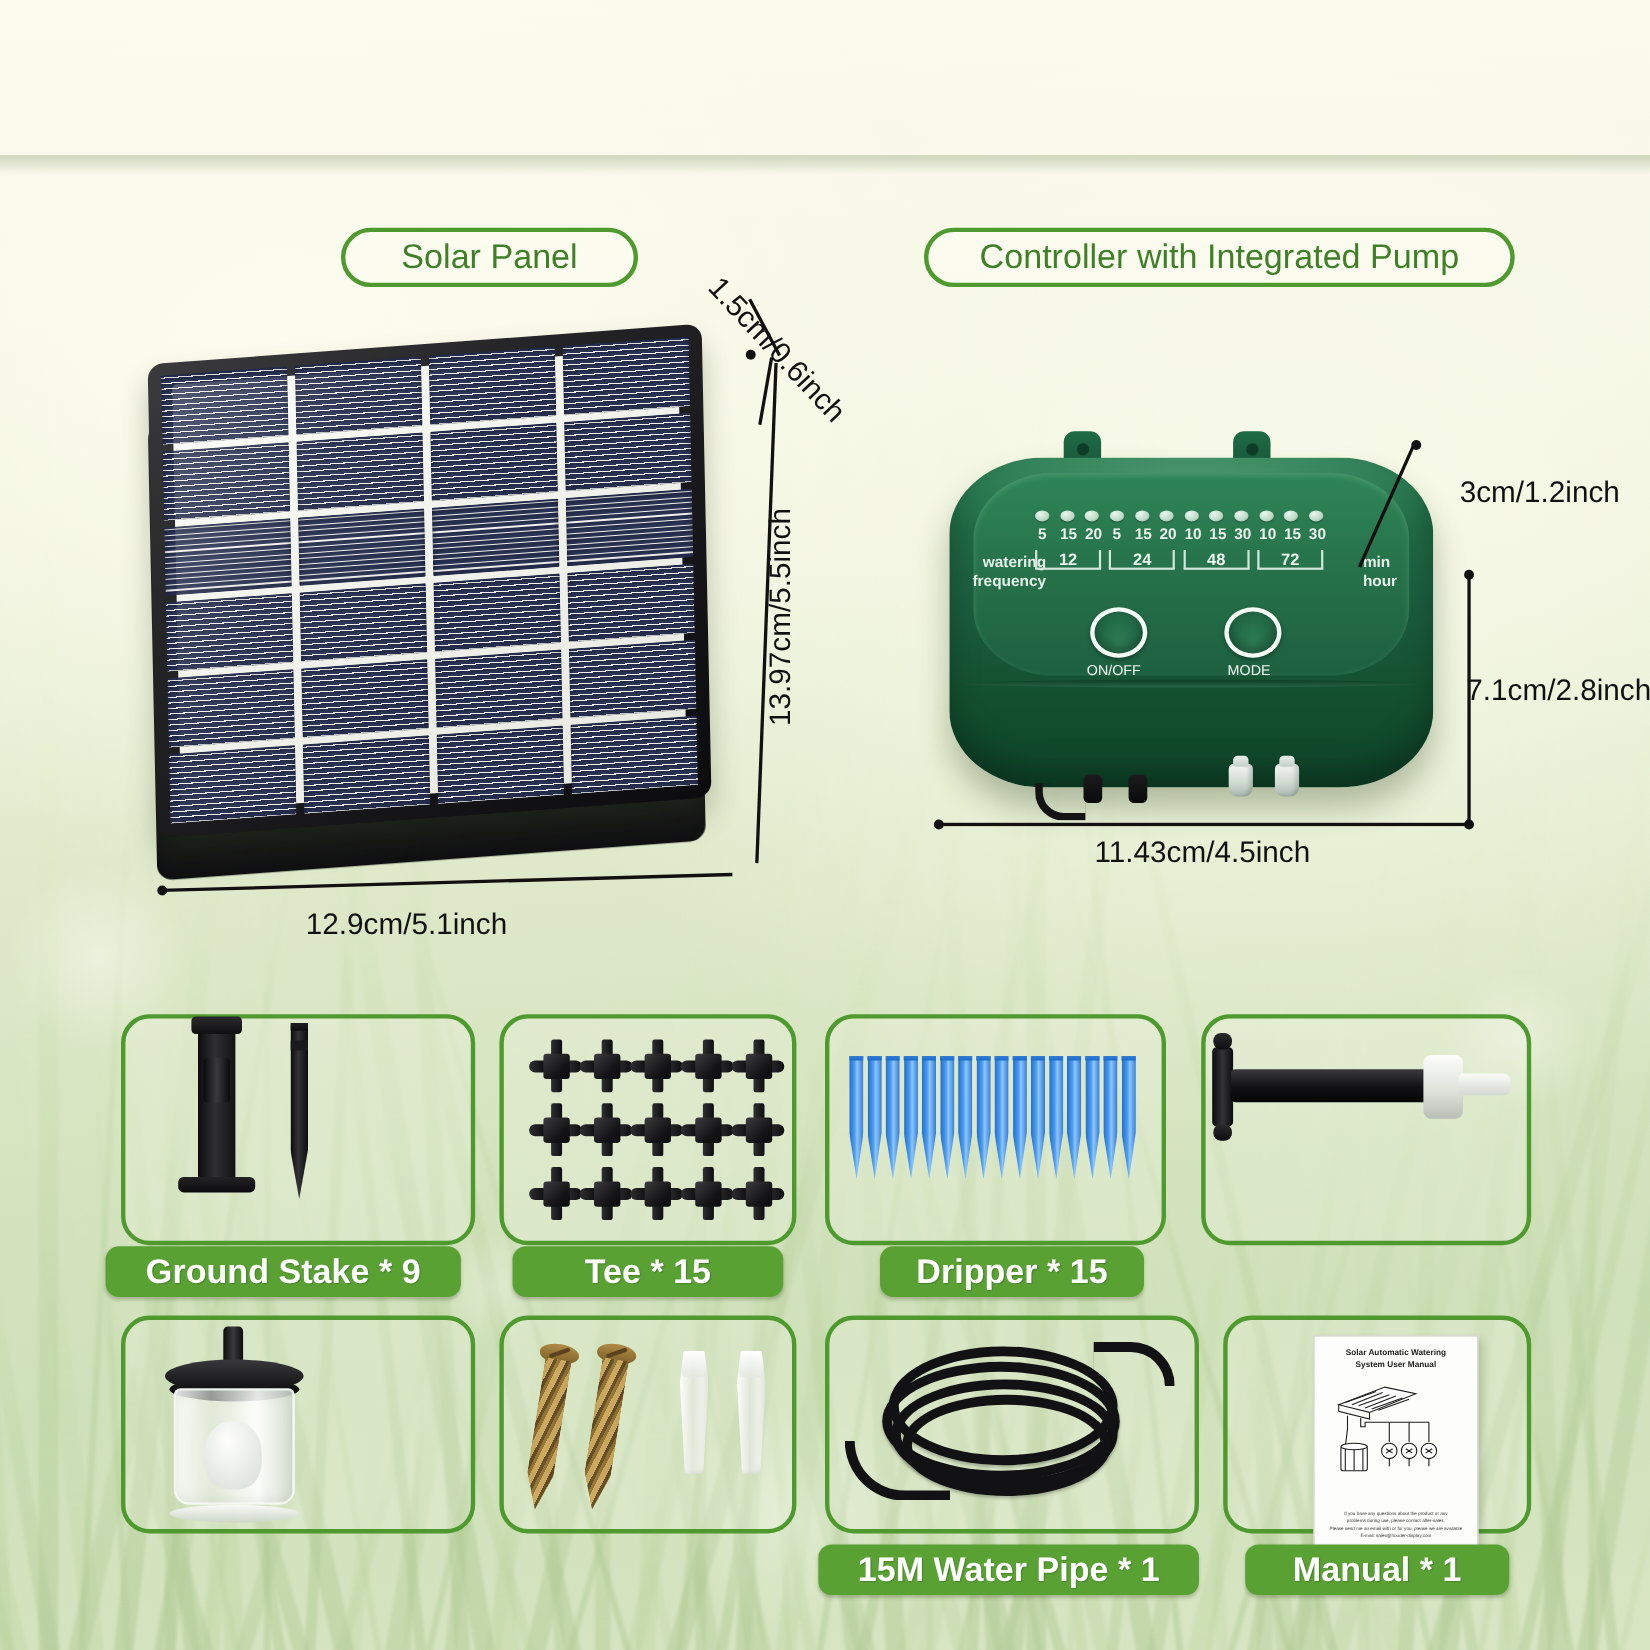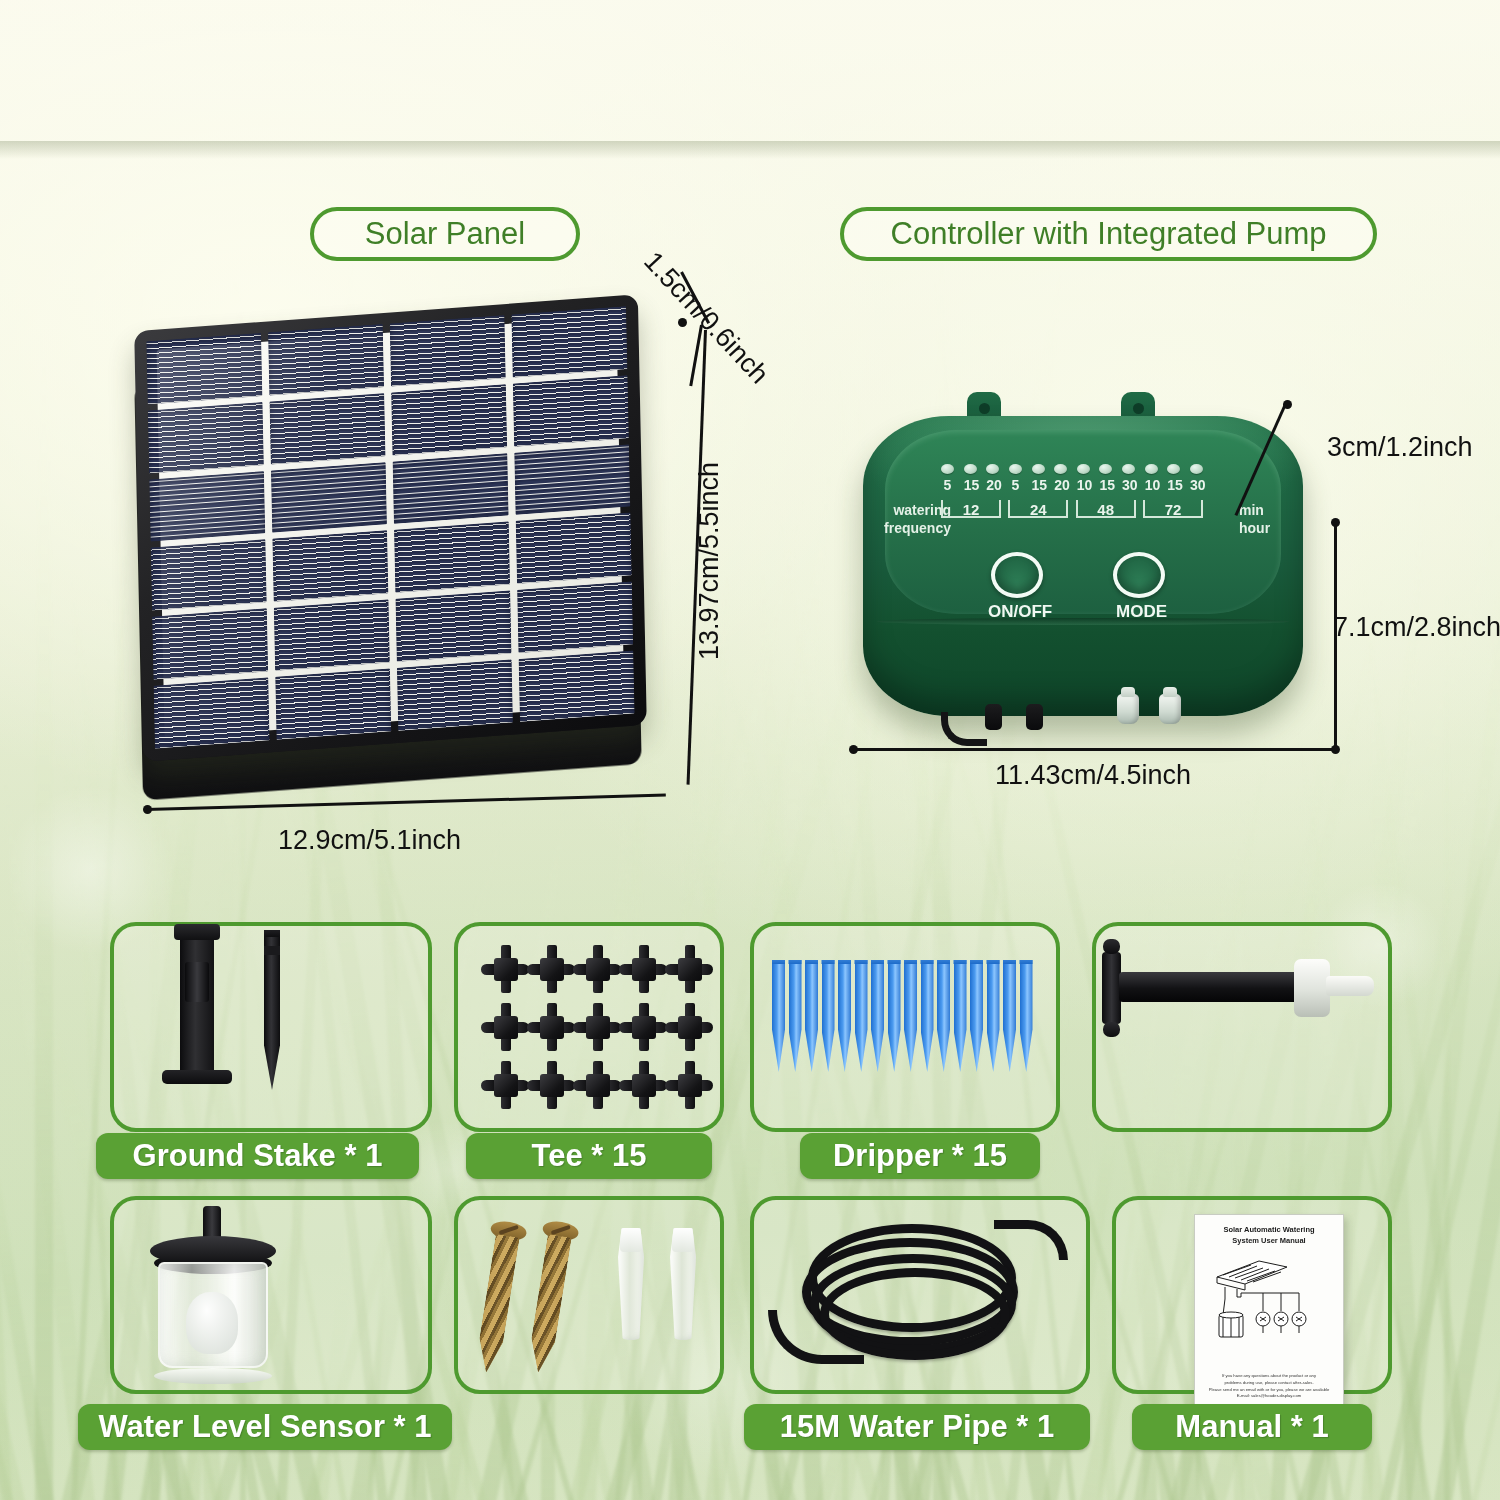--- a/index.html
+++ b/index.html
@@ -210,21 +210,21 @@
     color: #e4f1e7; font-size: 14px; font-weight: bold; line-height: 1.25; text-align: left;
   }
   .btn-knob {
     position: absolute; width: 52px; height: 46px;
     border-radius: 50%;
     background: radial-gradient(ellipse at 50% 78%, #2e7f57 0%, #236b48 55%, #1c5c3d 100%);
     border: 4px solid #f3fbf5;
     box-shadow: 0 2px 4px rgba(0,0,0,.35), inset 0 -6px 10px rgba(0,0,0,.25);
   }
   .btn-text {
-    position: absolute; color: #f0f8f2; font-size: 17px; font-weight: bold; white-space: nowrap;
+    position: absolute; color: #f0f8f2; font-size: 13px; font-weight: normal; white-space: nowrap;
   }
   .nozzle {
     position: absolute; width: 22px; height: 30px;
     background: linear-gradient(to bottom, #f4f7f3, #cfdad1 60%, #a9b8ae);
     border-radius: 5px 5px 8px 8px;
     box-shadow: inset -3px 0 4px rgba(0,0,0,.18);
   }
   .nozzle::after {
     content: ""; position: absolute; left: 4px; top: -7px; width: 14px; height: 10px;
     background: linear-gradient(to bottom, #e9efe9, #c3cfc6); border-radius: 4px 4px 2px 2px;
@@ -735,21 +735,21 @@
   <div class="dim-dot" style="left:849px; top:745px;"></div>
   <div class="dim-dot" style="left:1331px; top:745px;"></div>
   <div class="dim-text" style="left:995px; top:760px;">11.43cm/4.5inch</div>
 
   <div class="acc-card" style="left:110px; top:922px; width:322px; height:210px;">
     <div class="stake-a">
         <i></i>
       </div>
     <div class="stake-b"></div>
   </div>
-  <div class="acc-label" style="left:96px; top:1133px; width:323px; height:46px;">Ground Stake * 1</div>
+  <div class="acc-label" style="left:96px; top:1133px; width:323px; height:46px;">Ground Stake * 9</div>
 
   <div class="acc-card" style="left:454px; top:922px; width:270px; height:210px;">
     <div class="tee-grid" id="tee-grid">
         <div class="tee">
           <div class="arm up"></div>
           <div class="arm down"></div>
           <div class="arm left"></div>
           <div class="arm right"></div>
           <div class="hub"></div>
         </div>
@@ -885,21 +885,20 @@
   </div>
 
   <div class="acc-card" style="left:110px; top:1196px; width:322px; height:198px;">
     <div class="wls-stem"></div>
     <div class="wls-cap2"></div>
     <div class="wls-cap"></div>
     <div class="wls-body"></div>
     <div class="wls-float"></div>
     <div class="wls-base"></div>
   </div>
-  <div class="acc-label" style="left:78px; top:1404px; width:374px; height:46px;">Water Level Sensor * 1</div>
 
   <div class="acc-card" style="left:454px; top:1196px; width:270px; height:198px;">
     <div class="screw" style="left:40px; top:22px; transform: rotate(9deg);">
       <div class="head"></div>
       <div class="shaft"></div>
     </div>
     <div class="screw" style="left:92px; top:22px; transform: rotate(9deg);">
       <div class="head"></div>
       <div class="shaft"></div>
     </div>

